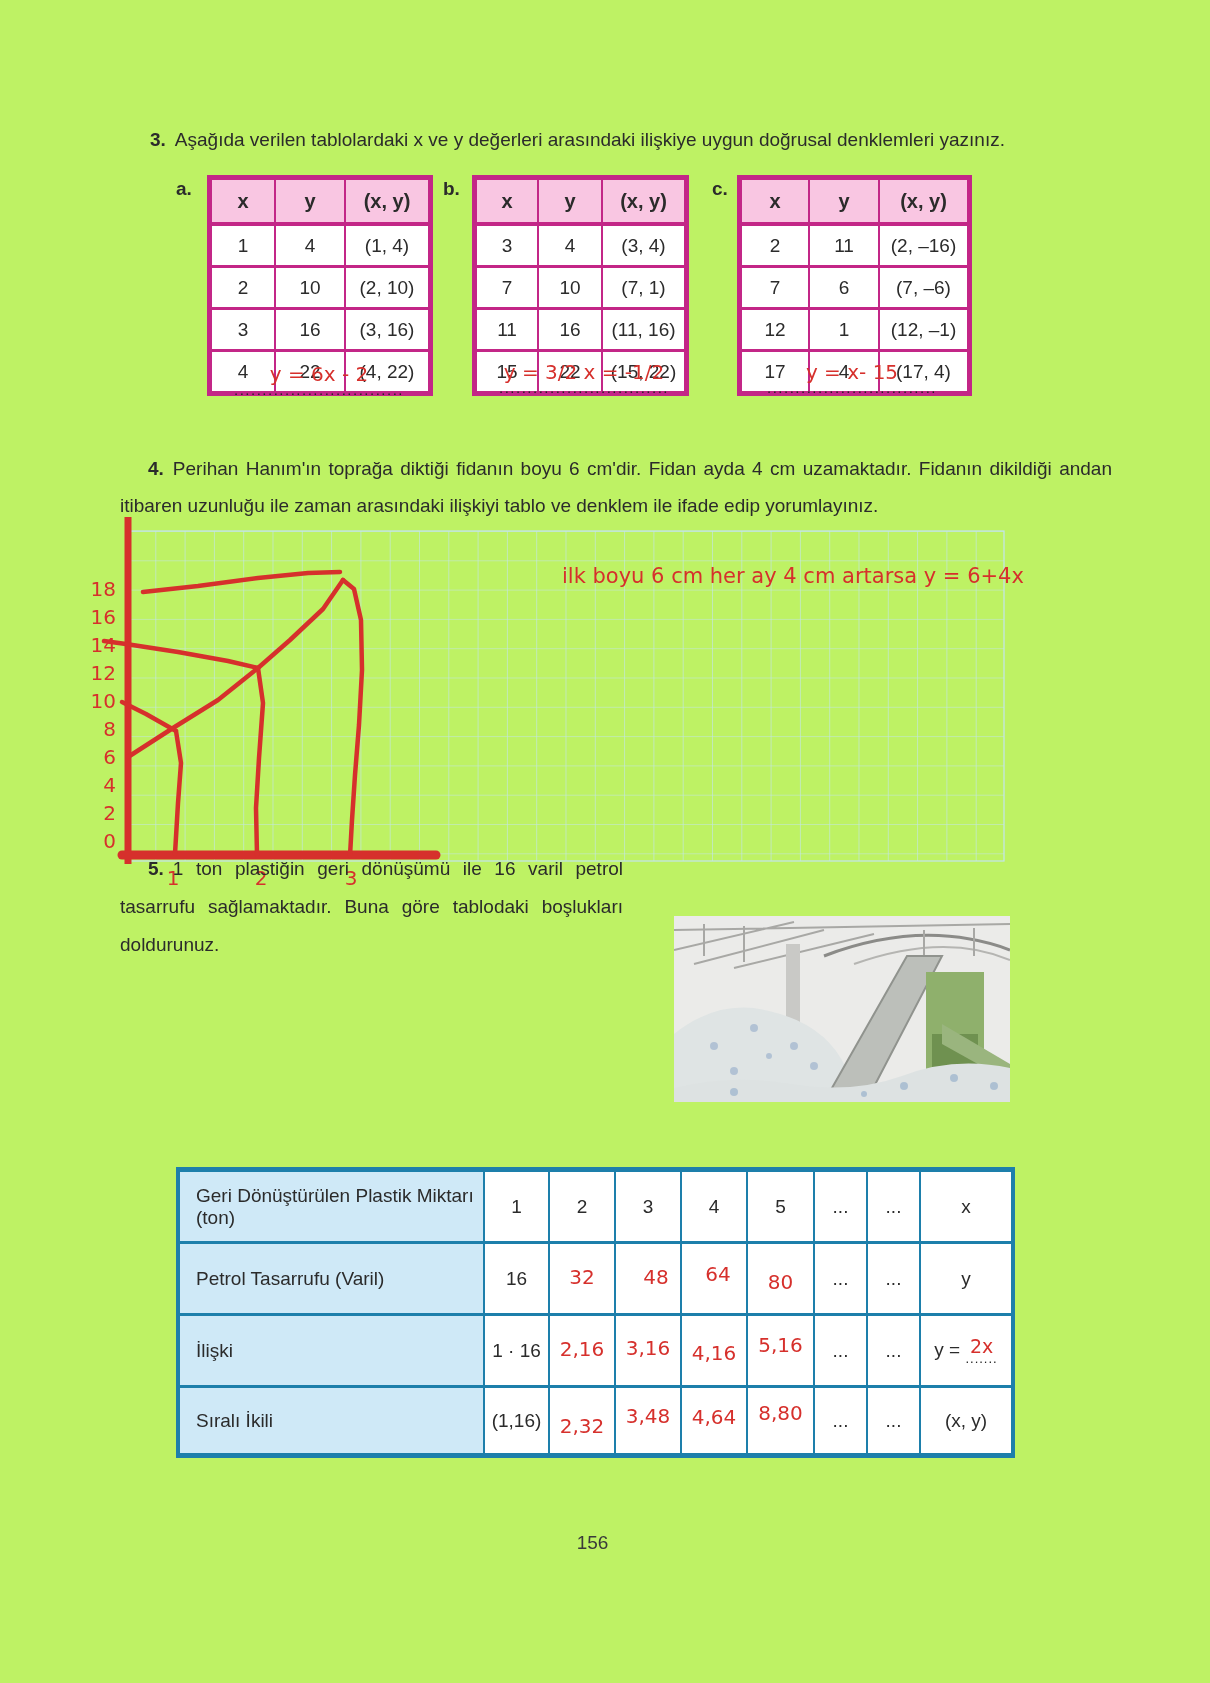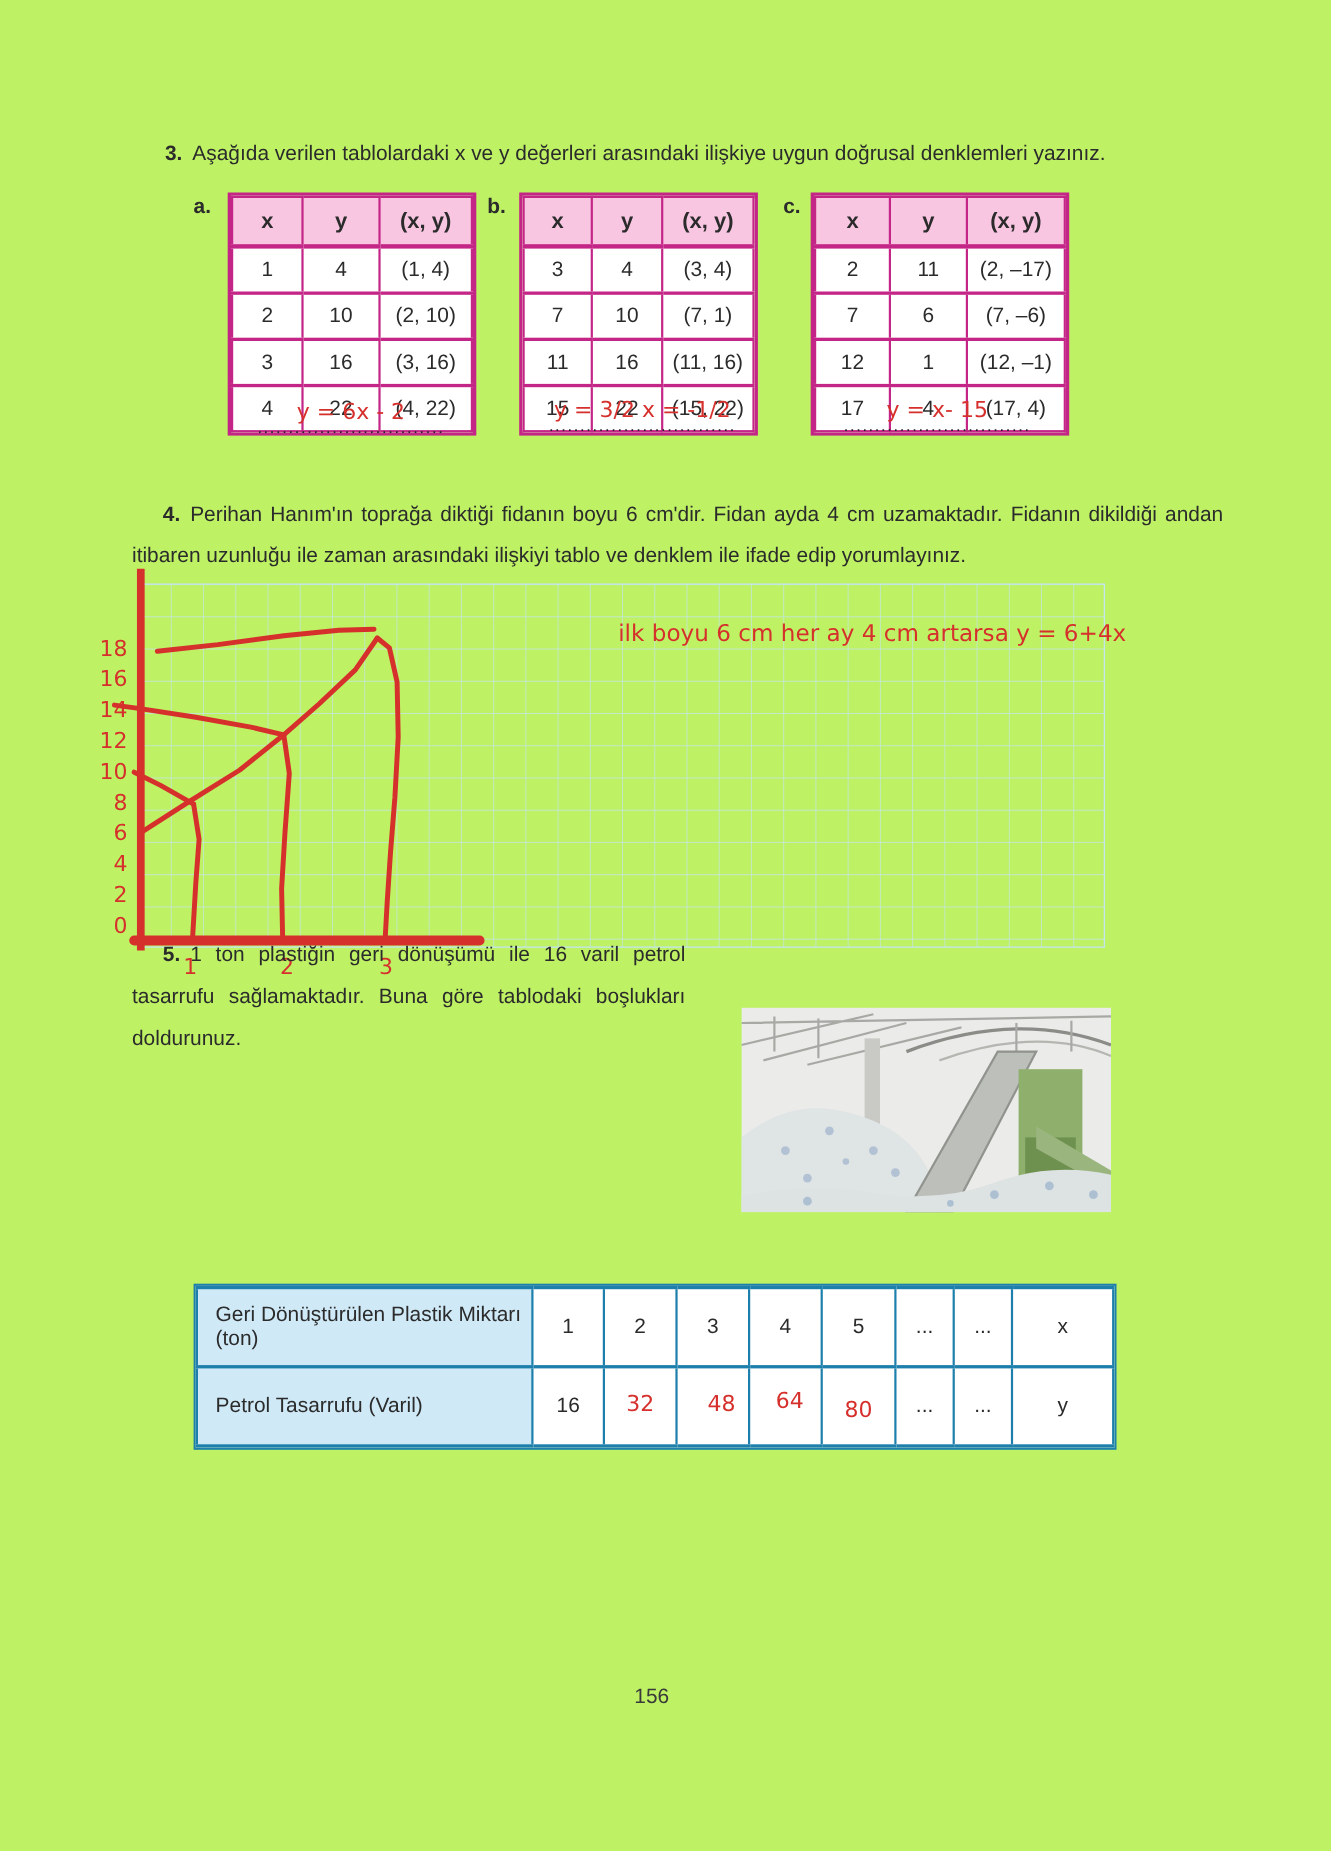--- a/index.html
+++ b/index.html
@@ -144,21 +144,21 @@
         </colgroup>
       <tbody>
           <tr>
             <th>x</th>
             <th>y</th>
             <th>(x, y)</th>
           </tr>
       <tr>
             <td>2</td>
             <td>11</td>
-            <td>(2, –17)</td>
+            <td>(2, –16)</td>
           </tr>
       <tr>
             <td>7</td>
             <td>6</td>
             <td>(7, –6)</td>
           </tr>
       <tr>
             <td>12</td>
             <td>1</td>
             <td>(12, –1)</td>
@@ -281,19 +281,43 @@
         <td class="lab">Petrol Tasarrufu (Varil)</td>
         <td>16</td>
         <td><span class="hw hwc" style="transform:translateY(-2px)">32</span></td>
         <td><span class="hw hwc" style="transform:translate(8px,-2px)">48</span></td>
         <td><span class="hw hwc" style="transform:translate(4px,-5px)">64</span></td>
         <td><span class="hw hwc" style="transform:translateY(3px)">80</span></td>
         <td>...</td>
         <td>...</td>
         <td>y</td>
       </tr>
+      <tr style="height:72px">
+        <td class="lab">İlişki</td>
+        <td>1 · 16</td>
+        <td><span class="hw hwc" style="transform:translateY(-2px)">2,16</span></td>
+        <td><span class="hw hwc" style="transform:translateY(-3px)">3,16</span></td>
+        <td><span class="hw hwc" style="transform:translateY(2px)">4,16</span></td>
+        <td><span class="hw hwc" style="transform:translateY(-6px)">5,16</span></td>
+        <td>...</td>
+        <td>...</td>
+        <td>
+          <span>y = </span><span class="stack"><span class="top hw">2x</span><span class="bot">.......</span></span>
+        </td>
+      </tr>
+      <tr style="height:68px">
+        <td class="lab">Sıralı İkili</td>
+        <td>(1,16)</td>
+        <td><span class="hw hwc" style="transform:translateY(5px)">2,32</span></td>
+        <td><span class="hw hwc" style="transform:translateY(-5px)">3,48</span></td>
+        <td><span class="hw hwc" style="transform:translateY(-4px)">4,64</span></td>
+        <td><span class="hw hwc" style="transform:translateY(-8px)">8,80</span></td>
+        <td>...</td>
+        <td>...</td>
+        <td>(x, y)</td>
+      </tr>
     </tbody>
       </table>
   </div>
 
   <div class="abs" style="left:176px;top:1532px;width:833px;text-align:center;font-size:19px;color:#3a3a3a;">156</div>
 
 </div>
 
 </body></html>

